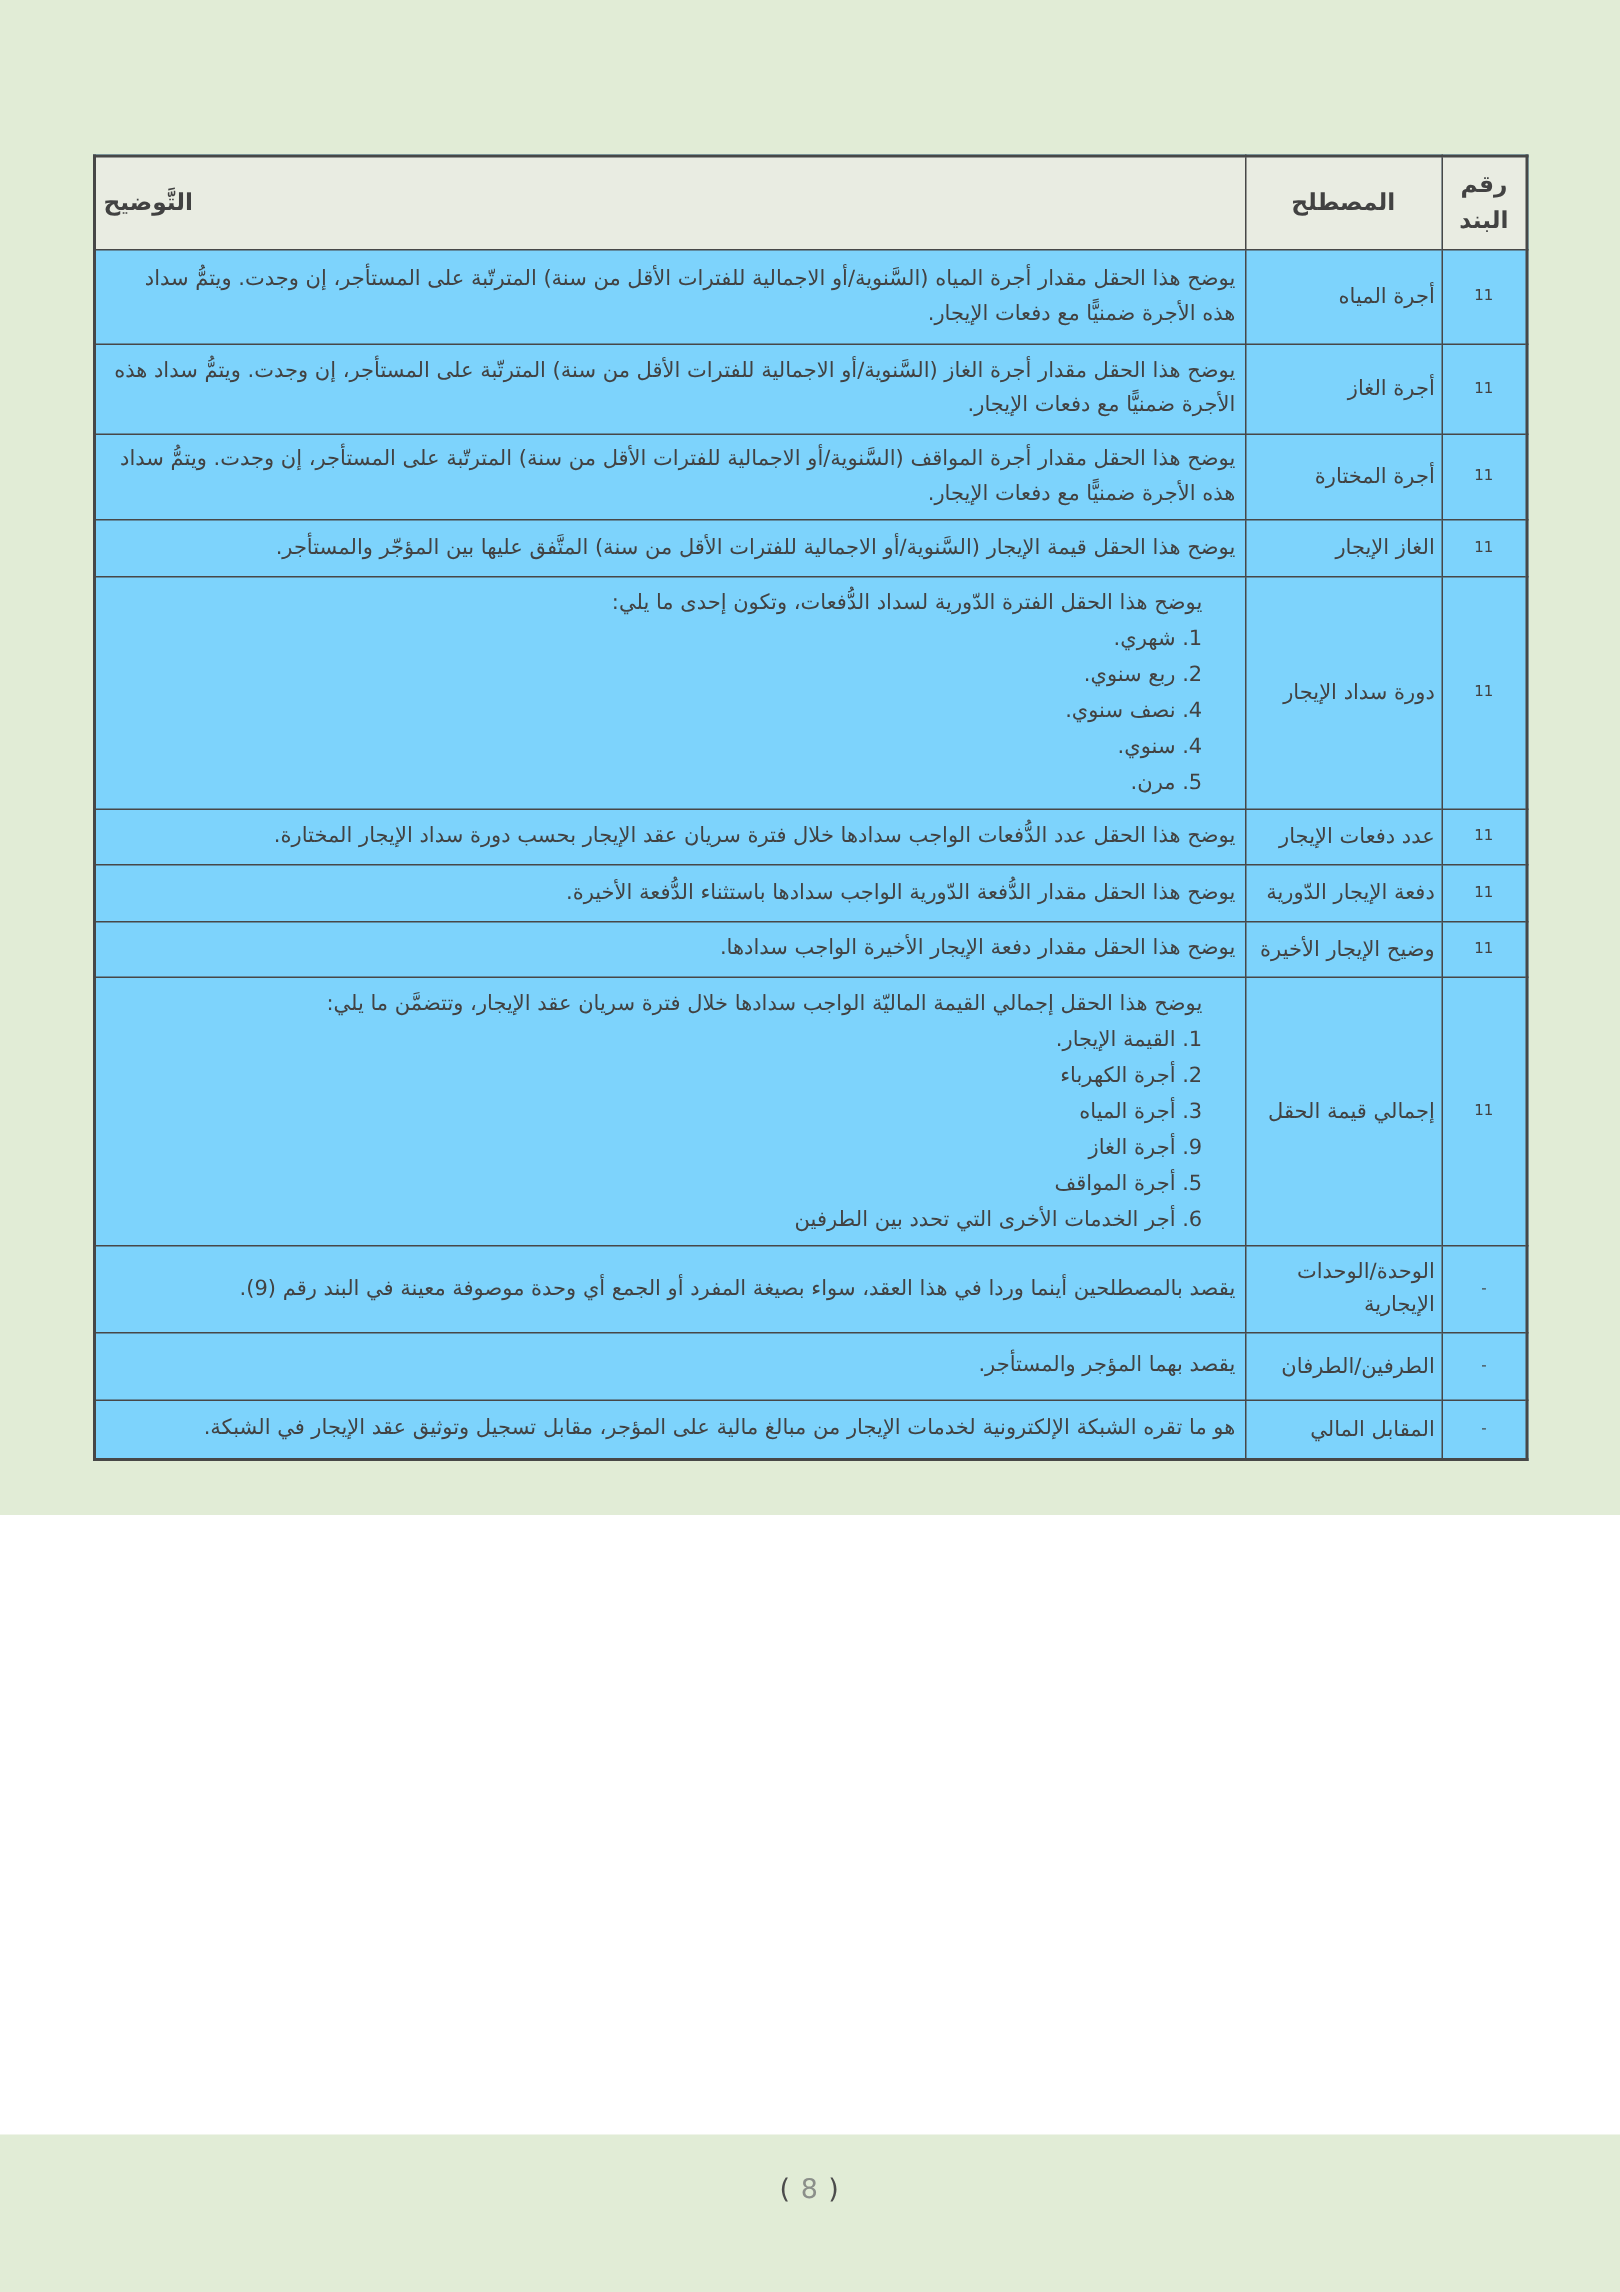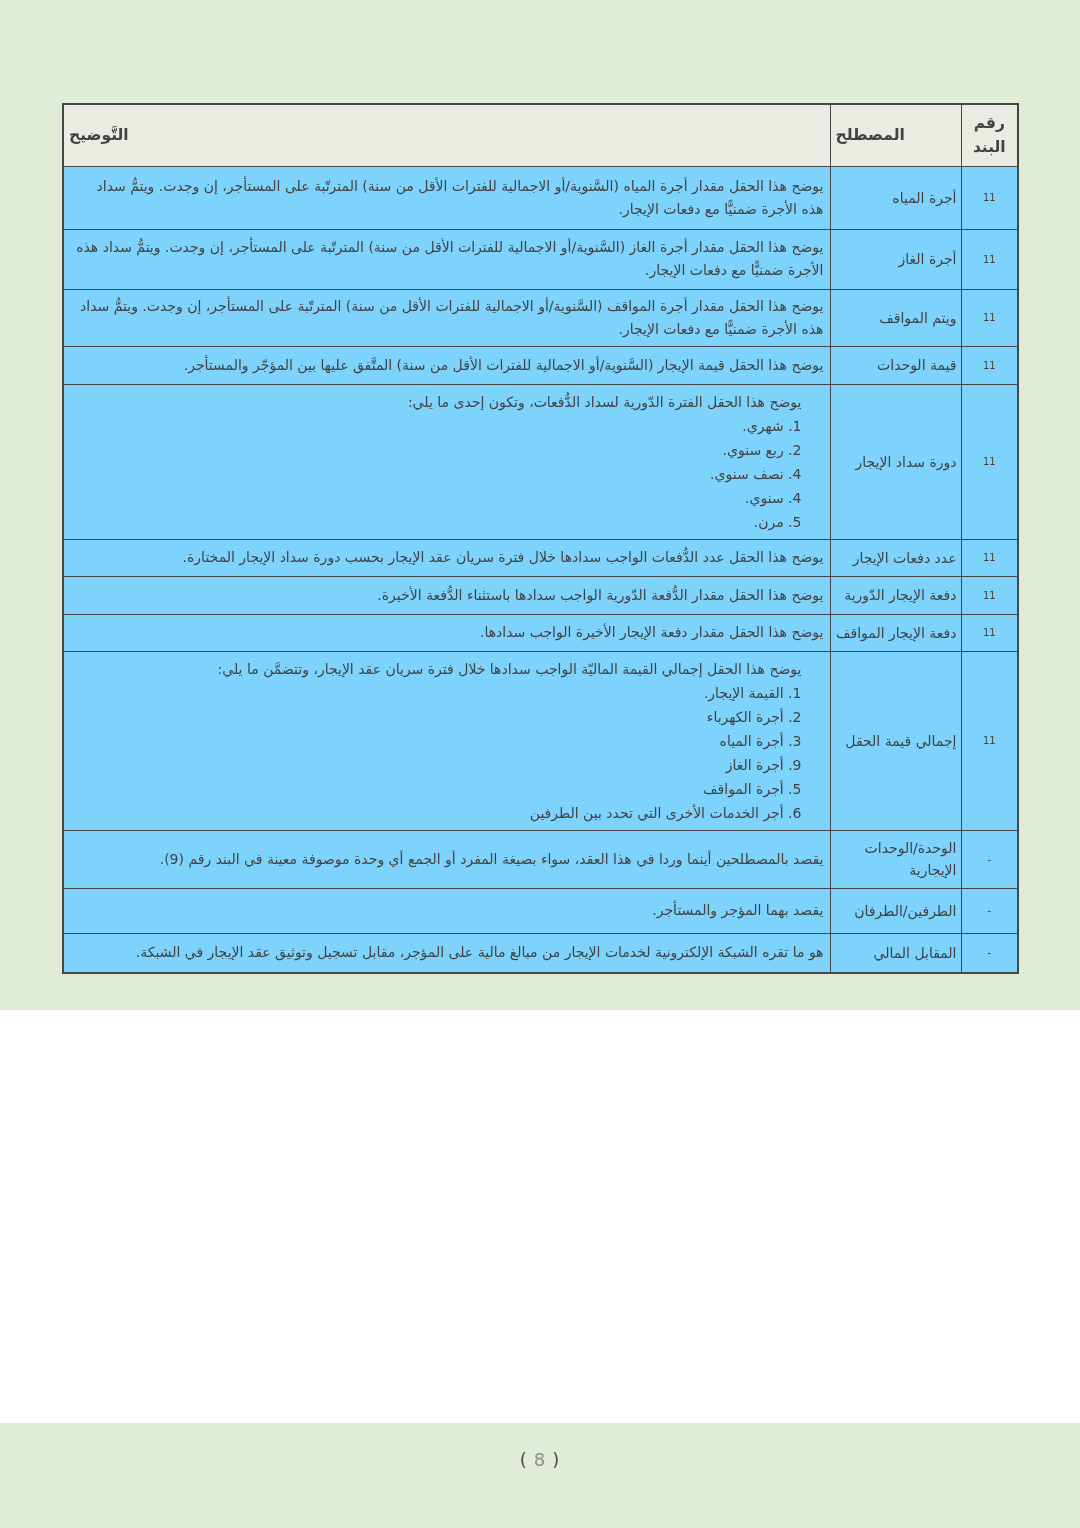--- a/index.html
+++ b/index.html
@@ -61,21 +61,21 @@
     color:var(--text-main);
   }
   thead th{
     background:var(--header-bg);
     font-weight:bold;
     color:var(--text-head);
     font-size:15.5px;
     padding:4px 5px;
   }
   thead th.h-num{text-align:center;line-height:24px;}
-  thead th.h-term{text-align:left;}
+  thead th.h-term{text-align:center;}
   thead th.h-desc{text-align:left;padding-right:7px;}
   thead tr{height:62px;}
   thead tr th{border-bottom:2.5px solid var(--border-dark);}
   td.num{
     text-align:center;
     font-size:10px;
     padding:2px;
   }
   td.term{
     text-align:right;
@@ -136,27 +136,27 @@
         </tr>
 
         <tr style="height:60px;">
           <td class="num">11</td>
           <td class="term">أجرة الغاز</td>
           <td class="desc">يوضح هذا الحقل مقدار أجرة الغاز (السَّنوية/أو الاجمالية للفترات الأقل من سنة) المترتّبة على المستأجر، إن وجدت. ويتمُّ سداد هذه الأجرة ضمنيًّا مع دفعات الإيجار.</td>
         </tr>
 
         <tr style="height:57px;">
           <td class="num">11</td>
-          <td class="term">ويتم المواقف</td>
+          <td class="term">أجرة المختارة</td>
           <td class="desc">يوضح هذا الحقل مقدار أجرة المواقف (السَّنوية/أو الاجمالية للفترات الأقل من سنة) المترتّبة على المستأجر، إن وجدت. ويتمُّ سداد هذه الأجرة ضمنيًّا مع دفعات الإيجار.</td>
         </tr>
 
         <tr style="height:38px;">
           <td class="num">11</td>
-          <td class="term">قيمة الوحدات</td>
+          <td class="term">الغاز الإيجار</td>
           <td class="desc">يوضح هذا الحقل قيمة الإيجار (السَّنوية/أو الاجمالية للفترات الأقل من سنة) المتَّفق عليها بين المؤجّر والمستأجر.</td>
         </tr>
 
         <tr style="height:145px;">
           <td class="num">11</td>
           <td class="term">دورة سداد الإيجار</td>
           <td class="desc">
             <div class="list-block">
               <div>يوضح هذا الحقل الفترة الدّورية لسداد الدُّفعات، وتكون إحدى ما يلي:</div>
               <div>1. شهري.</div>
@@ -175,21 +175,21 @@
         </tr>
 
         <tr style="height:38px;">
           <td class="num">11</td>
           <td class="term">دفعة الإيجار الدّورية</td>
           <td class="desc">يوضح هذا الحقل مقدار الدُّفعة الدّورية الواجب سدادها باستثناء الدُّفعة الأخيرة.</td>
         </tr>
 
         <tr style="height:37px;">
           <td class="num">11</td>
-          <td class="term">دفعة الإيجار المواقف</td>
+          <td class="term">وضيح الإيجار الأخيرة</td>
           <td class="desc">يوضح هذا الحقل مقدار دفعة الإيجار الأخيرة الواجب سدادها.</td>
         </tr>
 
         <tr style="height:170px;">
           <td class="num">11</td>
           <td class="term">إجمالي قيمة الحقل</td>
           <td class="desc">
             <div class="list-block">
               <div>يوضح هذا الحقل إجمالي القيمة الماليّة الواجب سدادها خلال فترة سريان عقد الإيجار، وتتضمَّن ما يلي:</div>
               <div>1. القيمة الإيجار.</div>

